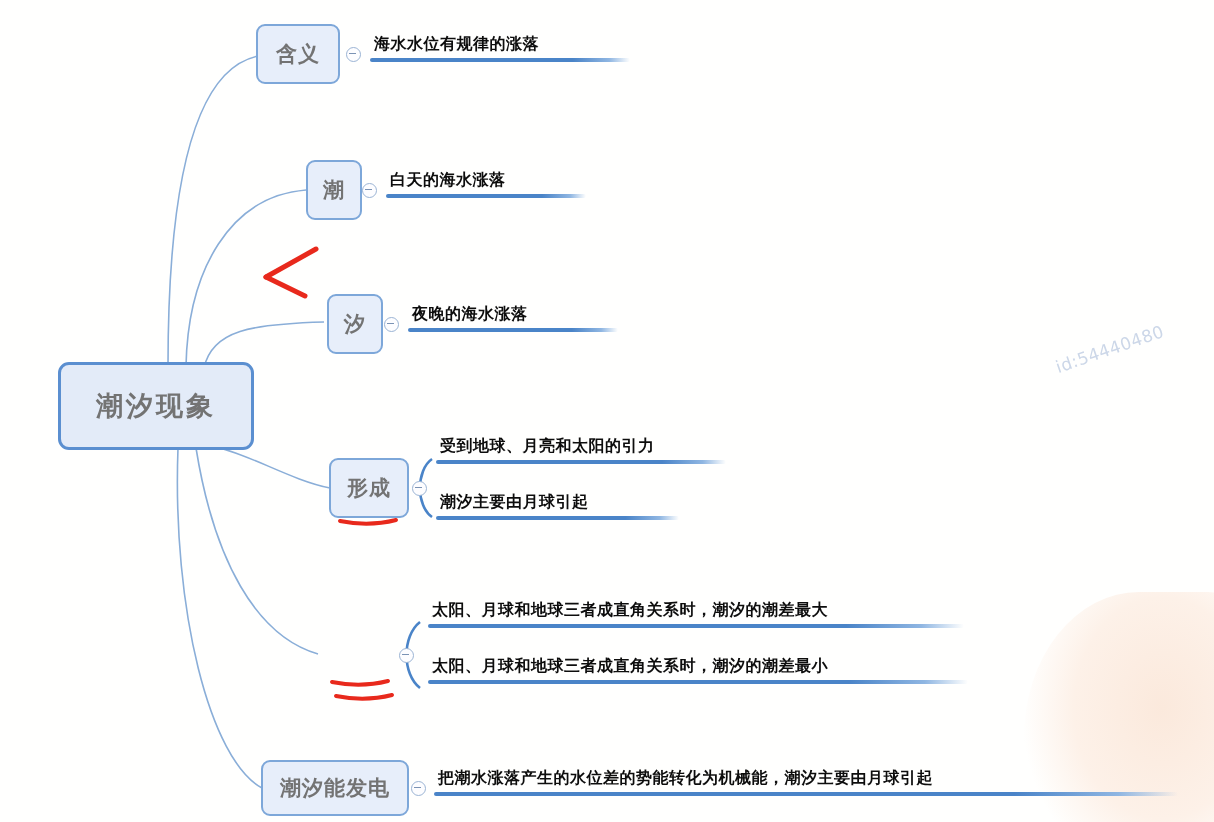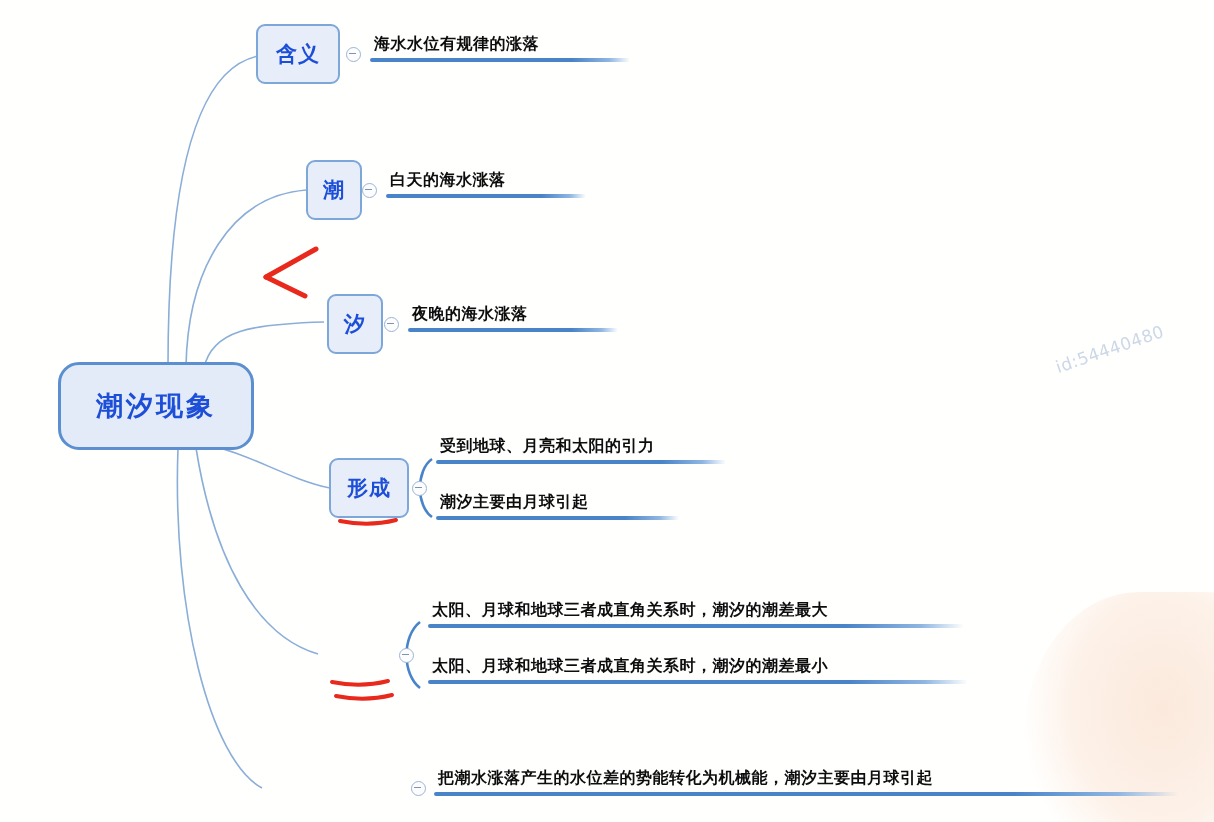--- a/index.html
+++ b/index.html
@@ -28,29 +28,29 @@
   
   .node {
     position: absolute;
     box-sizing: border-box;
     background: #e7eefa;
     border: 2px solid #7da7d9;
     border-radius: 9px;
     display: flex;
     align-items: center;
     justify-content: center;
-    color: #1d4ed8;
+    color: #737373;
     font-weight: bold;
     letter-spacing: 1px;
     white-space: nowrap;
   }
   .node.root {
     border-width: 3px;
     border-color: #5b8fd0;
-    border-radius: 21px;
+    border-radius: 11px;
     background: #e3ebf8;
     font-size: 27px;
     letter-spacing: 3px;
   }
   .node.branch {
     font-size: 21px;
   }
 
   
   .leaf {
@@ -209,20 +209,23 @@
   <div class="toggle" style="left:399px; top:648px;"></div>
   <div class="leaf" style="left:428px; top:576px; width:536px; height:52px;">
     <span class="leaf-text">太阳、月球和地球三者成直角关系时，潮汐的潮差最大</span>
     <span class="leaf-rule" style="width:536px;"></span>
   </div>
   <div class="leaf" style="left:428px; top:632px; width:540px; height:52px;">
     <span class="leaf-text">太阳、月球和地球三者成直角关系时，潮汐的潮差最小</span>
     <span class="leaf-rule" style="width:540px;"></span>
   </div>
 
+  <div class="node branch" style="left:261px; top:760px; width:148px; height:56px;">
+    <span>潮汐能发电</span>
+  </div>
   <div class="toggle" style="left:411px; top:781px;"></div>
   <div class="leaf" style="left:434px; top:744px; width:744px; height:52px;">
     <span class="leaf-text">把潮水涨落产生的水位差的势能转化为机械能，潮汐主要由月球引起</span>
     <span class="leaf-rule" style="width:744px;"></span>
   </div>
 
   <div id="watermark">id:54440480</div>
 
 </div>
 

